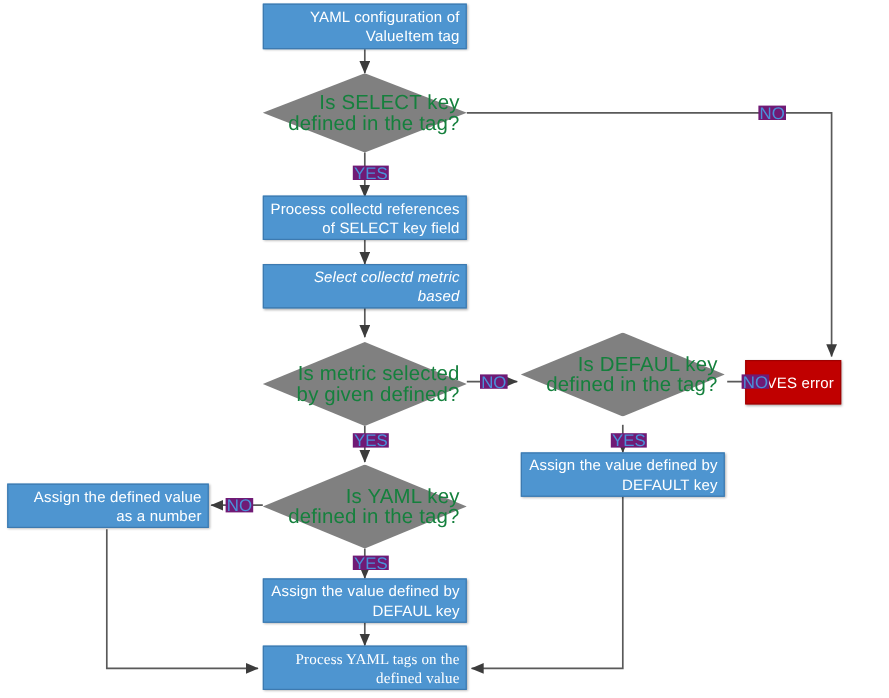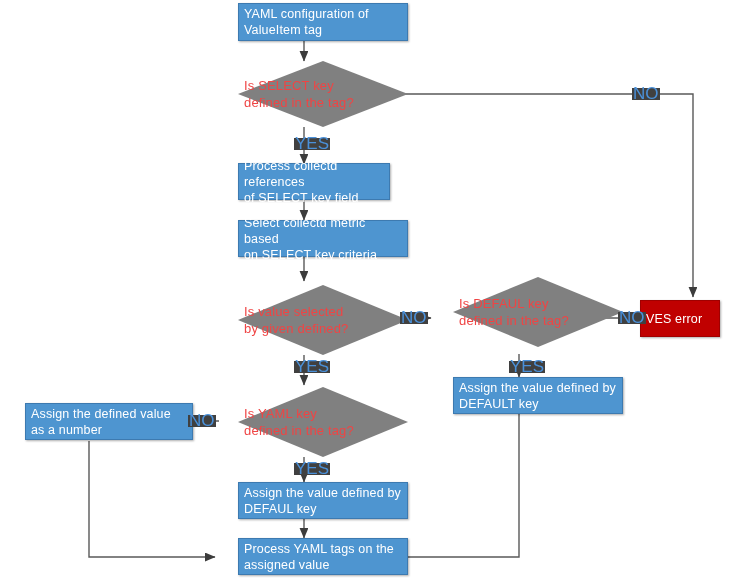--- a/index.html
+++ b/index.html
@@ -25,26 +25,25 @@
     width: 741px;
     height: 582px;
     pointer-events: none;
   }
   .node {
     position: absolute;
     box-sizing: border-box;
     display: flex;
     align-items: center;
     justify-content: center;
-    text-align: left;
+    text-align: right;
     color: #ffffff;
     font-size: 12.5px;
     line-height: 16px;
     letter-spacing: 0.15px;
-    margin-left: 19px;
   }
   .proc {
     background: #4E95D0;
     border: 1px solid #3d7ab0;
     box-shadow: 1px 1px 2px rgba(0,0,0,0.32);
   }
   .error {
     background: #C00000;
     border: 1px solid #a00000;
     box-shadow: 1px 1px 2px rgba(0,0,0,0.32);
@@ -61,38 +60,38 @@
     width: 100%;
     height: 100%;
     background: #808080;
     -webkit-clip-path: polygon(50% 0%, 100% 50%, 50% 100%, 0% 50%);
     clip-path: polygon(50% 0%, 100% 50%, 50% 100%, 0% 50%);
     filter: drop-shadow(1px 1px 1.5px rgba(0,0,0,0.35));
   }
   .decision .dlabel {
     position: relative;
     z-index: 2;
-    color: #ef4444;
-    font-size: 13px;
+    color: #15803d;
+    font-size: 17px;
     line-height: 17px;
     width: 100%;
     padding: 0 6px;
     box-sizing: border-box;
   }
   .node .ntext {
     padding: 0 5px;
     width: 100%;
     box-sizing: border-box;
   }
   .edge-label {
     position: absolute;
     color: #4A90D9;
-    font-size: 17px;
+    font-size: 14px;
     line-height: 12px;
-    background: #404040;
+    background: #701a75;
     padding: 0 1px;
     white-space: nowrap;
   }
 </style>
 </head>
 <body>
 
 <div id="canvas">
 
   <svg id="edges" width="741" height="582" viewBox="0 0 741 582">
@@ -141,38 +140,37 @@
   </div>
 
   <div class="node decision" style="left:219px; top:61px; width:170px; height:66px;">
     <span class="dshape"></span>
     <div class="dlabel">
       <span>Is SELECT key</span><br>
       <span>defined in the tag?</span>
     </div>
   </div>
 
-  <div class="node proc" style="left:219px; top:163px; width:152px; height:37px;">
+  <div class="node proc" style="left:219px; top:163px; width:170px; height:37px;">
     <div class="ntext">
       <span>Process collectd references</span><br>
       <span>of SELECT key field</span>
     </div>
   </div>
 
-  <div class="node proc" style="left:219px; top:220px; width:170px; height:37px;">
+  <div class="node proc" style="left:219px; top:220px; width:170px; height:37px;font-style:italic;">
     <div class="ntext">
       <span>Select collectd metric based</span><br>
-      <span>on SELECT key criteria</span>
     </div>
   </div>
 
   <div class="node decision" style="left:219px; top:285px; width:170px; height:70px;">
     <span class="dshape"></span>
     <div class="dlabel">
-      <span>Is value selected</span><br>
+      <span>Is metric selected</span><br>
       <span>by given defined?</span>
     </div>
   </div>
 
   <div class="node decision" style="left:434px; top:277px; width:170px; height:70px;">
     <span class="dshape"></span>
     <div class="dlabel">
       <span>Is DEFAUL key</span><br>
       <span>defined in the tag?</span>
     </div>
@@ -206,24 +204,24 @@
     </div>
   </div>
 
   <div class="node proc" style="left:219px; top:482px; width:170px; height:37px;">
     <div class="ntext">
       <span>Assign the value defined by</span><br>
       <span>DEFAUL key</span>
     </div>
   </div>
 
-  <div class="node proc" style="left:219px; top:538px; width:170px; height:37px;">
+  <div class="node proc" style="left:219px; top:538px; width:170px; height:37px;font-family:Liberation Serif, serif;">
     <div class="ntext">
       <span>Process YAML tags on the</span><br>
-      <span>assigned value</span>
+      <span>defined value</span>
     </div>
   </div>
 
   <span class="edge-label" style="left:632px; top:88px;">NO</span>
   <span class="edge-label" style="left:294px; top:138px;">YES</span>
   <span class="edge-label" style="left:400px; top:312px;">NO</span>
   <span class="edge-label" style="left:294px; top:361px;">YES</span>
   <span class="edge-label" style="left:618px; top:312px;">NO</span>
   <span class="edge-label" style="left:509px; top:361px;">YES</span>
   <span class="edge-label" style="left:188px; top:415px;">NO</span>

